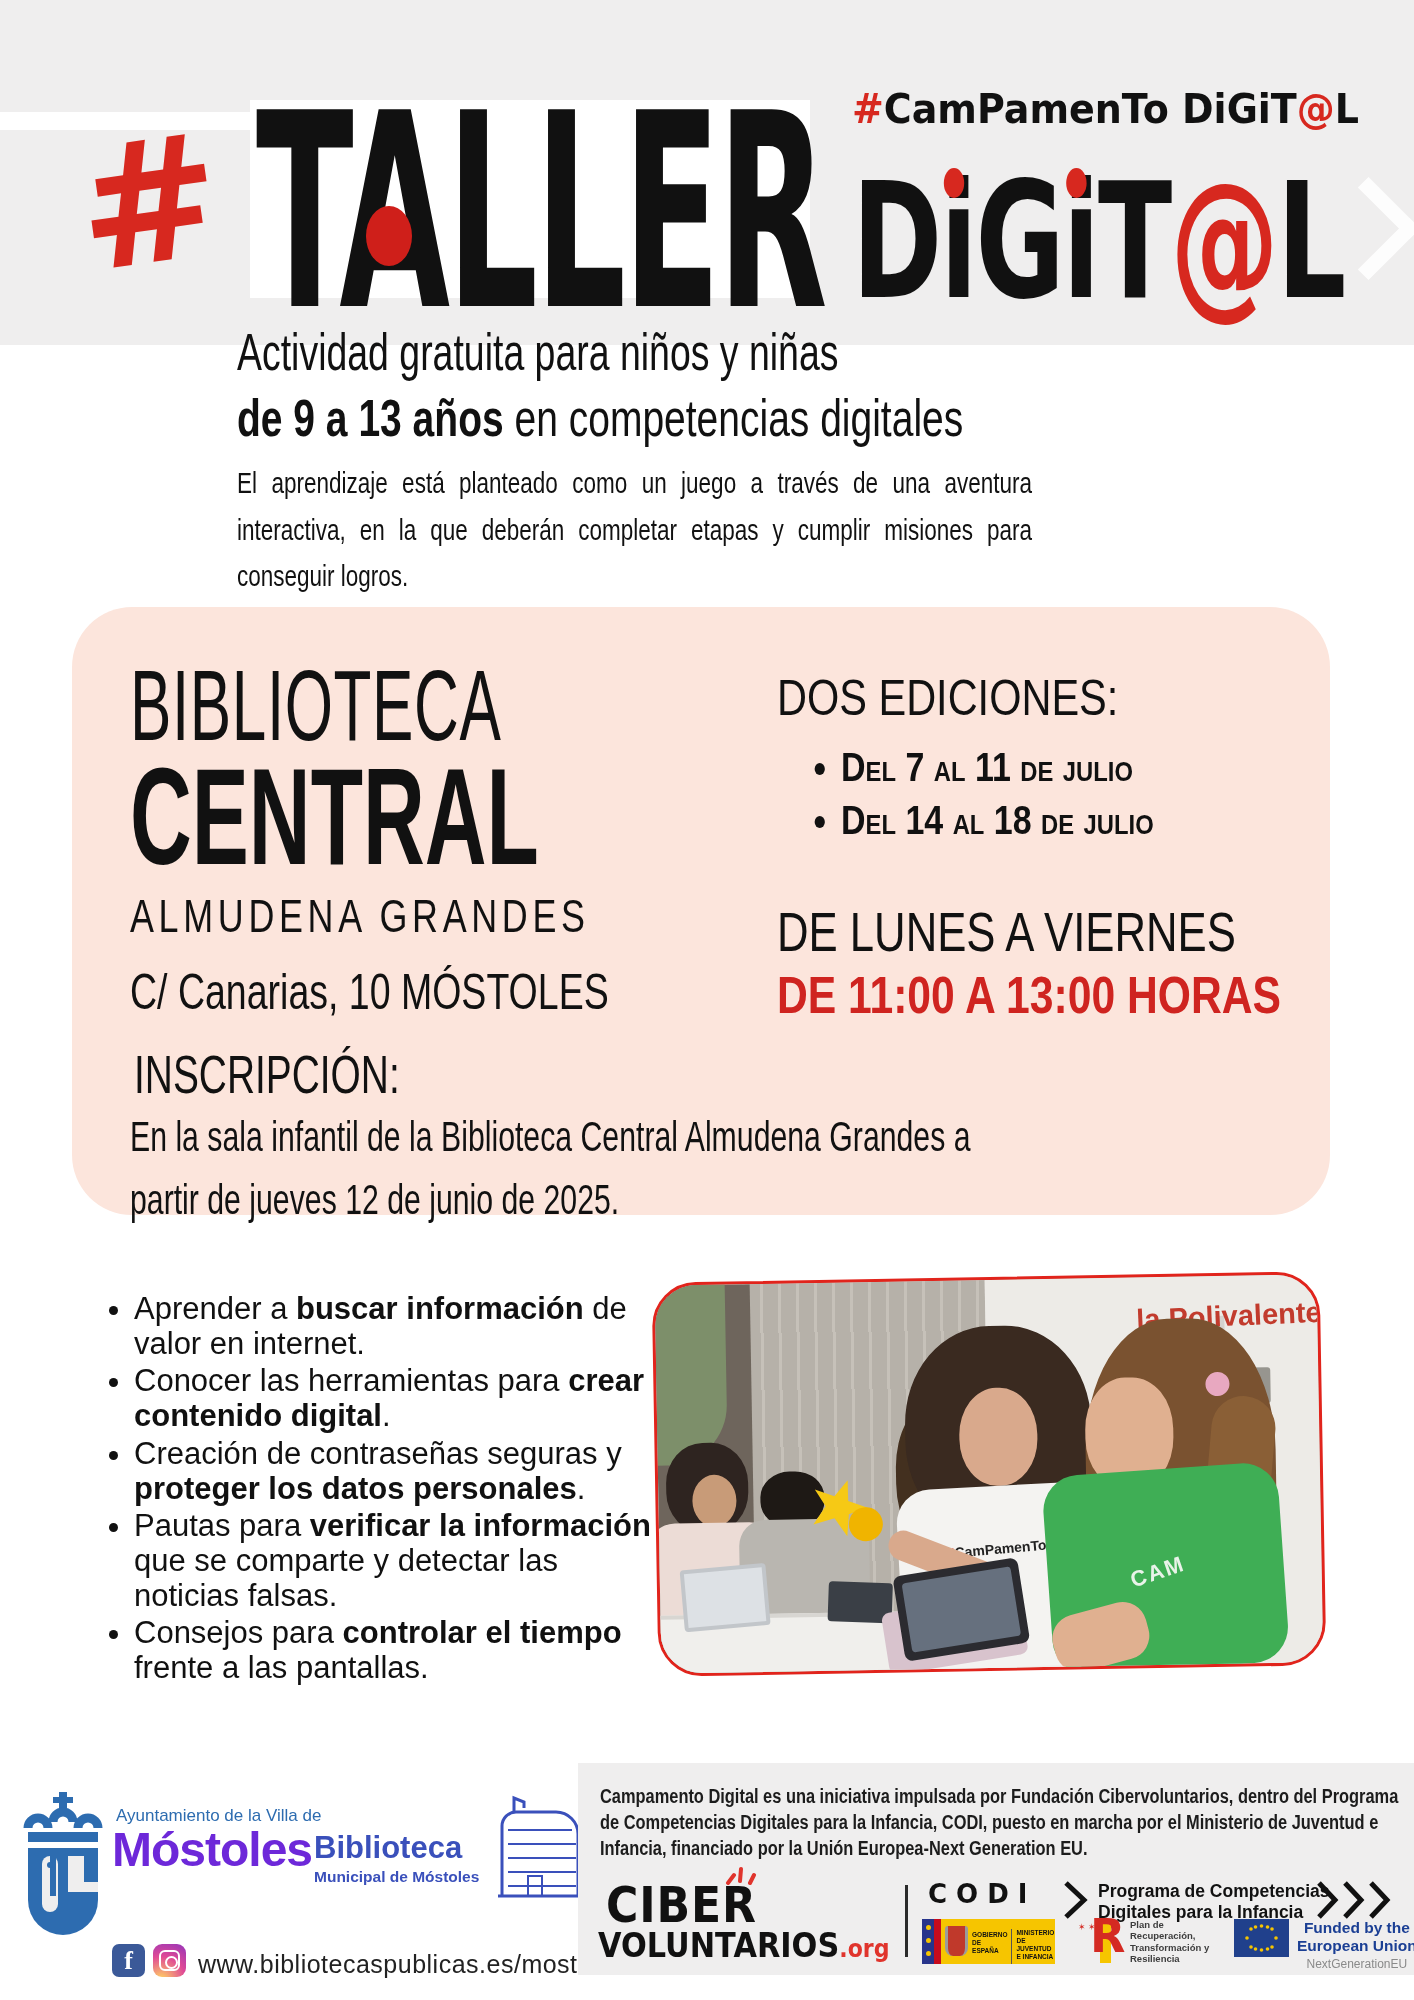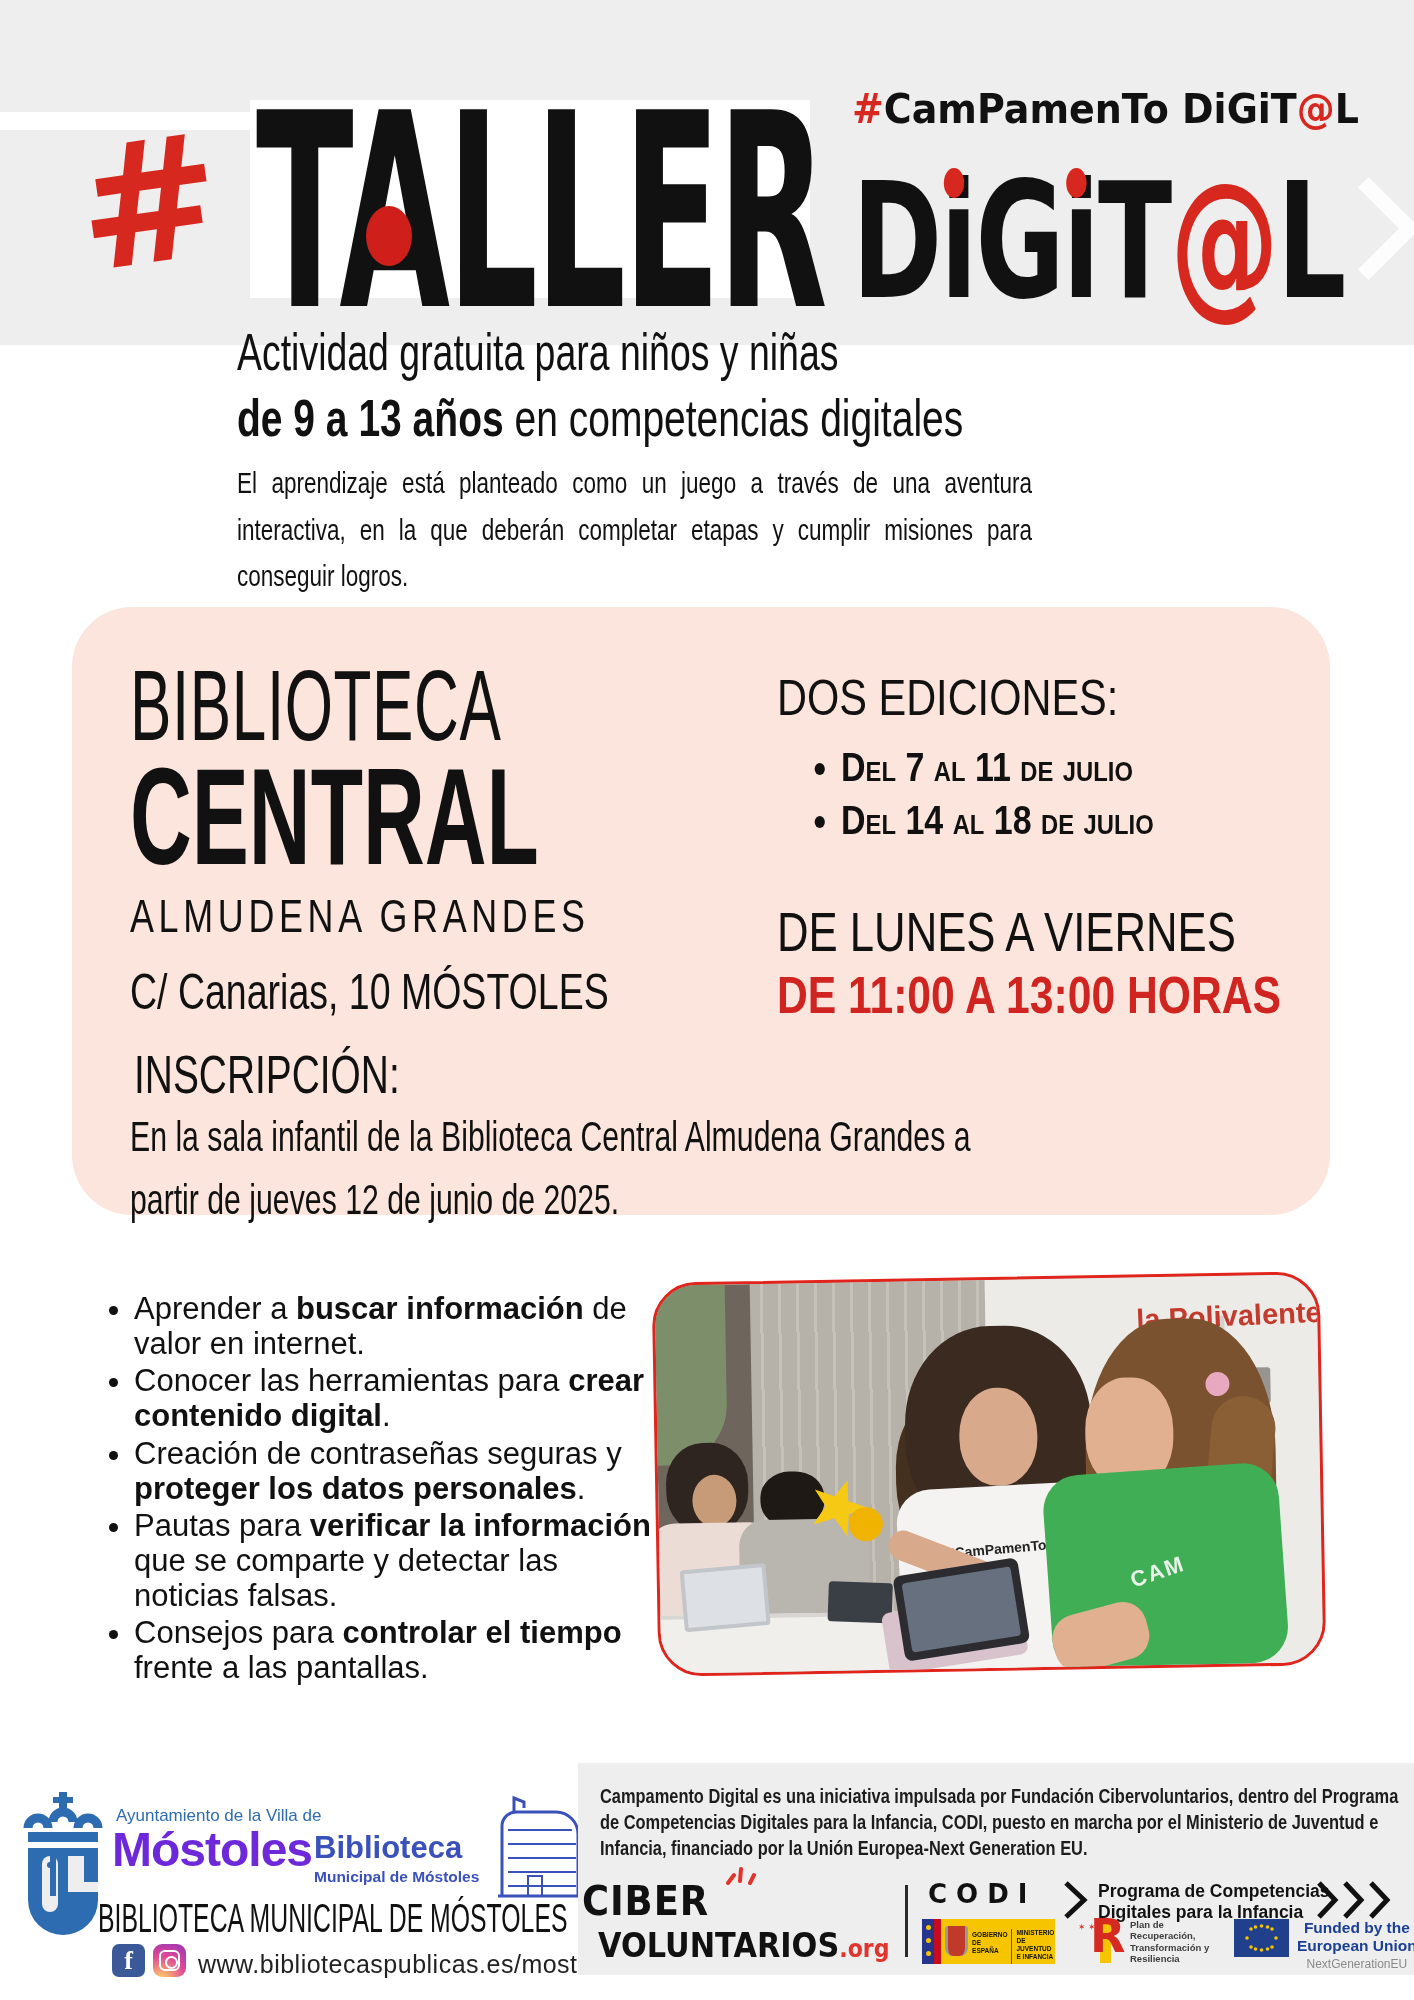--- a/index.html
+++ b/index.html
@@ -126,21 +126,21 @@
   .fl-ig::before{content:'';position:absolute;left:6px;top:6px;width:17px;height:17px;
                  border:2.5px solid #fff;border-radius:6px;}
   .fl-ig::after{content:'';position:absolute;left:12px;top:12px;width:9px;height:9px;
                 border:2.5px solid #fff;border-radius:50%;}
   .fl-url{left:198px;top:1950px;font-size:25px;color:#222;letter-spacing:.5px;}
 
   
   .fr-box{left:578px;top:1763px;width:968px;height:212px;background:#efeeee;}
   .fr-disc{left:22px;top:20px;width:985px;font-size:20px;font-weight:bold;line-height:1.3;
            transform:scaleX(.82);transform-origin:0 0;color:#1c1c1c;}
-  .fr-ciber1{left:4px;top:118px;font-size:41px;font-weight:900;line-height:1;letter-spacing:1px;
+  .fr-ciber1{left:28px;top:118px;font-size:49px;font-weight:900;line-height:1;letter-spacing:1px;
              font-family:"DejaVu Sans",sans-serif;text-decoration:underline;}
   .fr-ciber2{left:20px;top:166px;font-size:33px;font-weight:900;line-height:1;
              font-family:"DejaVu Sans",sans-serif;}
   .fr-org{font-size:24px;color:#e0342c;font-weight:bold;}
   .fr-spark{left:146px;top:100px;}
   .fr-div{left:327px;top:122px;width:2.5px;height:72px;background:#2a2a2a;}
   .fr-codi{left:350px;top:116px;font-size:26px;font-weight:800;letter-spacing:9px;
            font-family:"DejaVu Sans",sans-serif;}
   .fr-chev1{left:482px;top:116px;}
   .fr-codidesc{left:520px;top:118px;font-size:17.5px;font-weight:bold;line-height:1.2;}
@@ -302,23 +302,20 @@
   <div class="abs fl-ayto">Ayuntamiento de la Villa de</div>
   <div class="abs fl-most">Móstoles</div>
   <div class="abs fl-bib1">Biblioteca</div>
   <div class="abs fl-bib2">Municipal de Móstoles</div>
   <svg class="abs" style="left:488px;top:1786px;" width="96" height="116" viewBox="0 0 96 116">
     <path d="M10 110 h80 M14 110 V40 a14 14 0 0 1 14 -14 h40 a22 22 0 0 1 22 22 v62" fill="none" stroke="#3a50bb" stroke-width="3"></path>
     <path d="M20 44 h64 M20 58 h68 M20 72 h68 M20 86 h68 M20 100 h68" fill="none" stroke="#3a50bb" stroke-width="2"></path>
     <path d="M26 26 V12 l10 4 v6" fill="none" stroke="#3a50bb" stroke-width="3"></path>
     <rect x="40" y="90" width="14" height="20" fill="none" stroke="#3a50bb" stroke-width="2"></rect>
   </svg>
-  <div class="abs fl-title">
-    <span class="cx" style="transform:scaleX(.62);">BIBLIOTECA MUNICIPAL DE MÓSTOLES</span>
-  </div>
   <div class="abs fl-fb">f</div>
   <div class="abs fl-ig"></div>
   <div class="abs fl-url">www.bibliotecaspublicas.es/mostoles</div>
 
   <div class="abs fr-box">
     <div class="abs fr-disc">Campamento Digital es una iniciativa impulsada por Fundación Cibervoluntarios, dentro del Programa de Competencias Digitales para la Infancia, CODI, puesto en marcha por el Ministerio de Juventud e Infancia, financiado por la Unión Europea-Next Generation EU.</div>
 
     <div class="abs fr-ciber1">
       <span class="cx" style="transform:scaleX(.9);">CIBER</span>
     </div>

